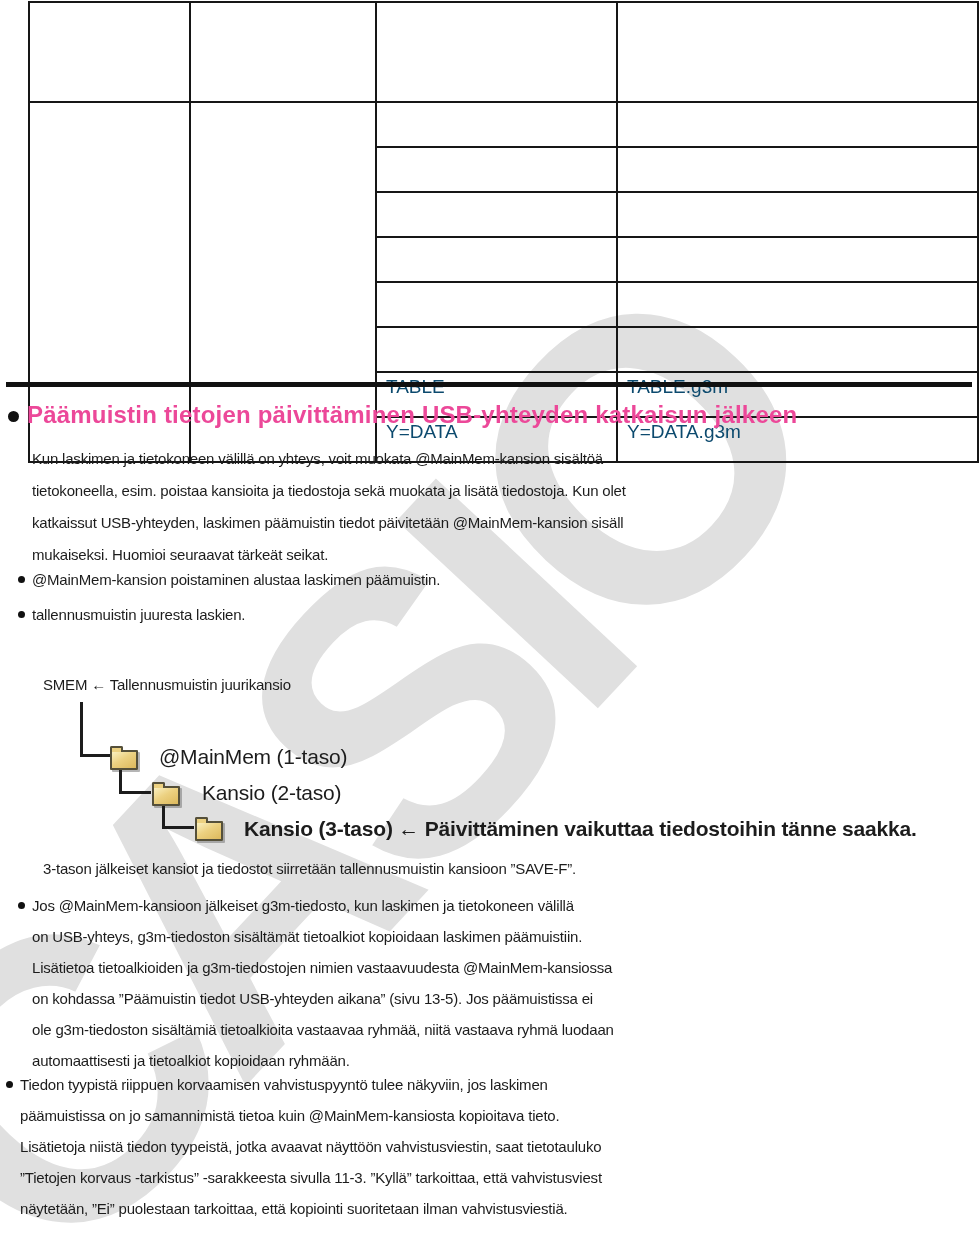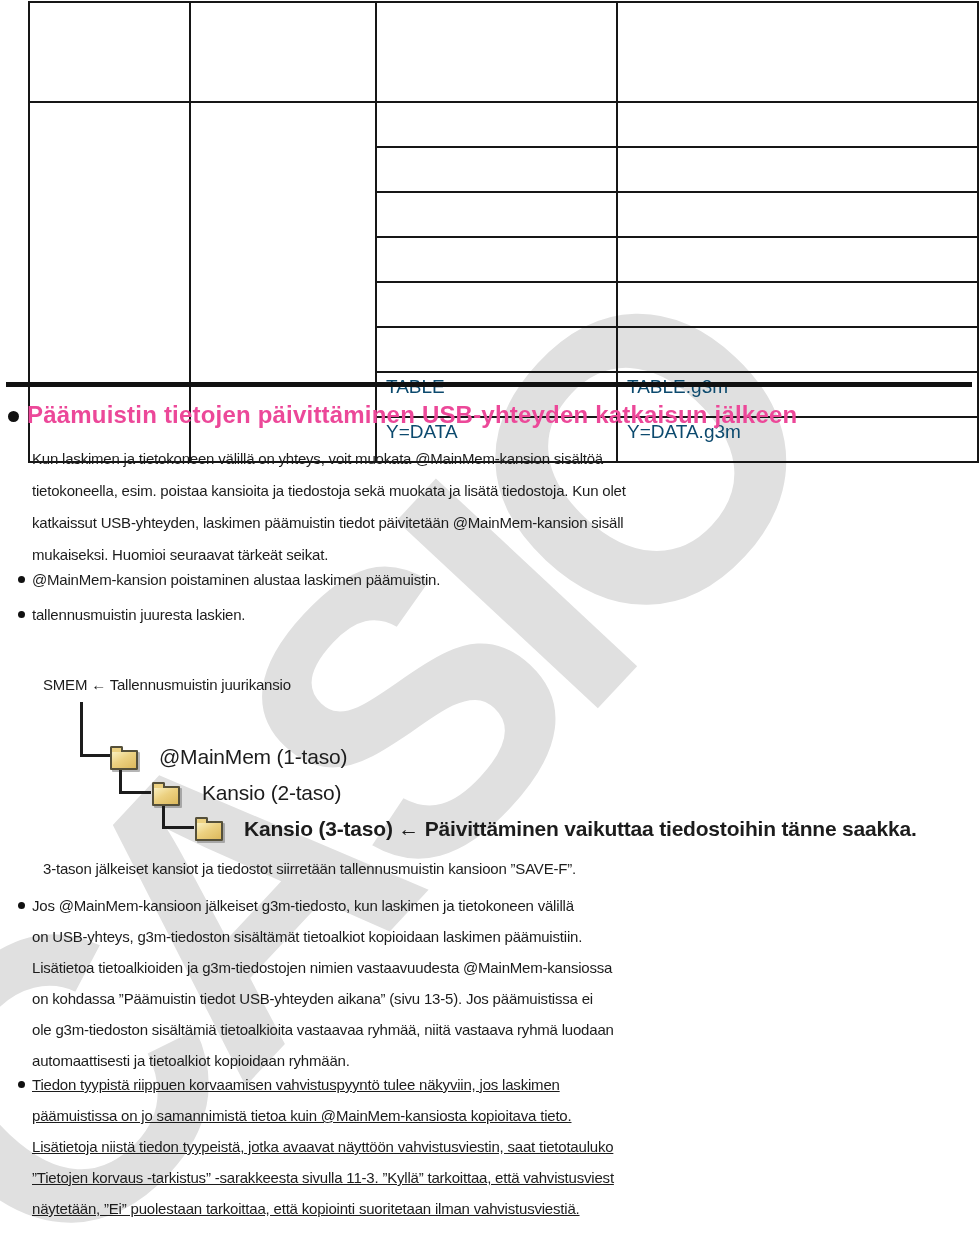--- a/index.html
+++ b/index.html
@@ -162,21 +162,21 @@
 
   <div class="tblock bullet" style="left:32px;top:890px;">
     <div class="line31">Jos @MainMem-kansioon jälkeiset g3m-tiedosto, kun laskimen ja tietokoneen välillä</div>
     <div class="line31">on USB-yhteys, g3m-tiedoston sisältämät tietoalkiot kopioidaan laskimen päämuistiin.</div>
     <div class="line31">Lisätietoa tietoalkioiden ja g3m-tiedostojen nimien vastaavuudesta @MainMem-kansiossa</div>
     <div class="line31">on kohdassa ”Päämuistin tiedot USB-yhteyden aikana” (sivu 13-5). Jos päämuistissa ei</div>
     <div class="line31">ole g3m-tiedoston sisältämiä tietoalkioita vastaavaa ryhmää, niitä vastaava ryhmä luodaan</div>
     <div class="line31">automaattisesti ja tietoalkiot kopioidaan ryhmään.</div>
   </div>
 
-  <div class="tblock bullet" style="left:32px;top:1069px;text-decoration:underline;">
+  <div class="tblock bullet" style="left:20px;top:1069px;">
     <div class="line31">Tiedon tyypistä riippuen korvaamisen vahvistuspyyntö tulee näkyviin, jos laskimen</div>
     <div class="line31">päämuistissa on jo samannimistä tietoa kuin @MainMem-kansiosta kopioitava tieto.</div>
     <div class="line31">Lisätietoja niistä tiedon tyypeistä, jotka avaavat näyttöön vahvistusviestin, saat tietotauluko</div>
     <div class="line31">”Tietojen korvaus -tarkistus” -sarakkeesta sivulla 11-3. ”Kyllä” tarkoittaa, että vahvistusviest</div>
     <div class="line31">näytetään, ”Ei” puolestaan tarkoittaa, että kopiointi suoritetaan ilman vahvistusviestiä.</div>
   </div>
 
 </div>
 
 </body></html>

